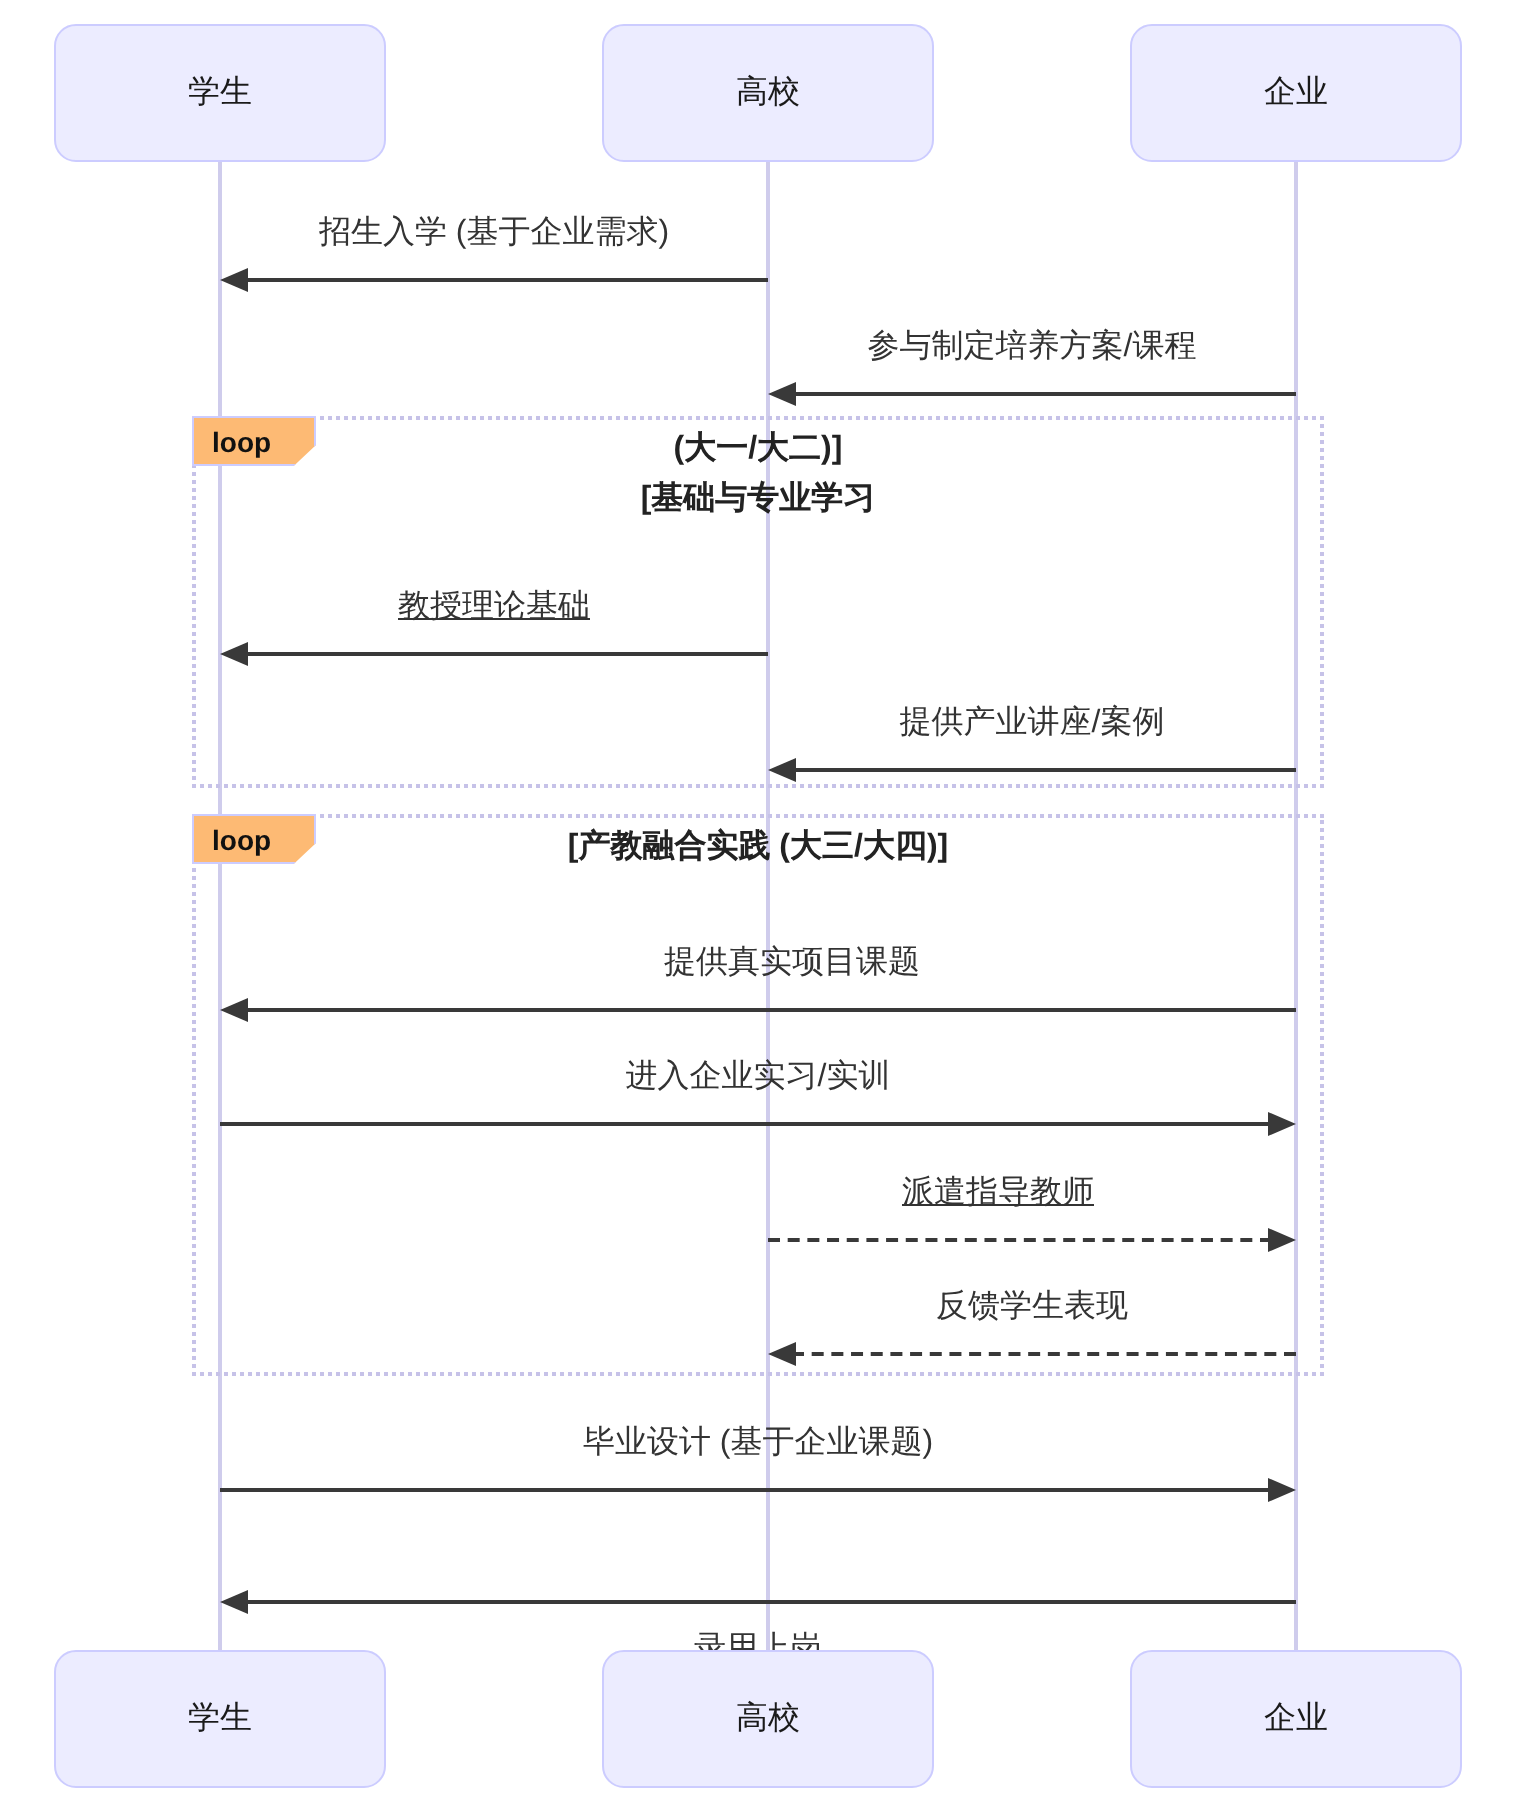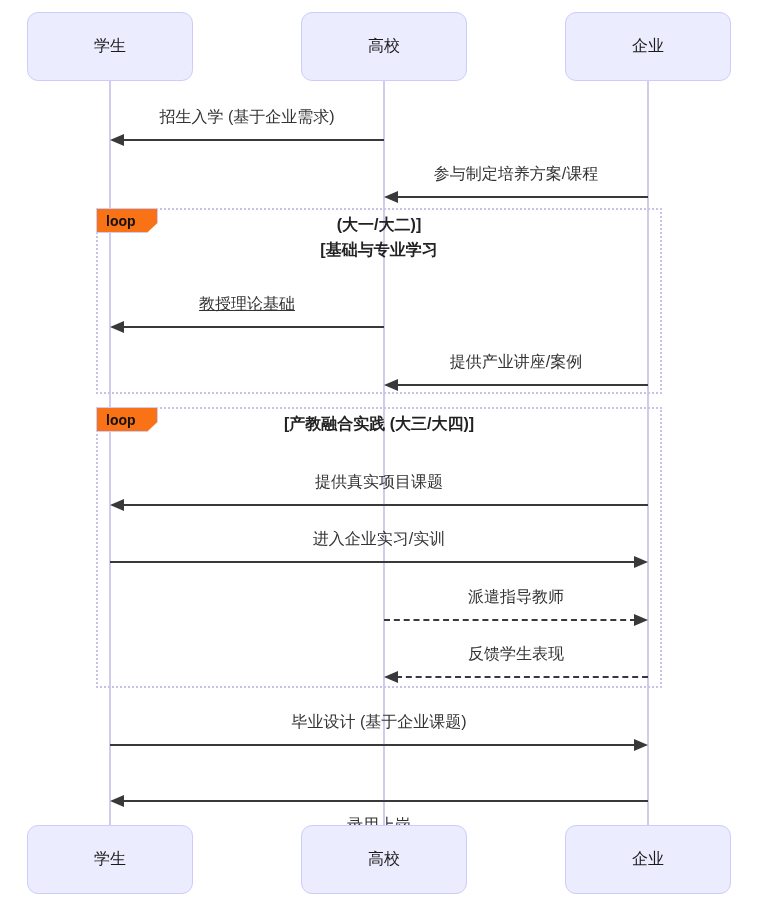--- a/index.html
+++ b/index.html
@@ -9,21 +9,21 @@
   }
   .lifeline{position:absolute;width:2px;background:#cfccec;}
   .actor-box{
     position:absolute;width:166px;height:69px;background:#ececff;
     border:1px solid #ccccff;border-radius:11px;box-sizing:border-box;
     display:flex;align-items:center;justify-content:center;
     font-size:16px;color:#1a1a1a;
   }
   .loop-frame{position:absolute;border:2px dotted #c6c2e8;box-sizing:border-box;}
   .loop-tab{
-    position:absolute;width:62px;height:25px;background:#f97316;border:1px solid #ccccff;
+    position:absolute;width:62px;height:25px;background:#fdba74;border:1px solid #ccccff;
     box-sizing:border-box;display:flex;align-items:center;padding-left:9px;
     font-size:14px;font-weight:700;color:#111;
     clip-path:polygon(0 0,100% 0,100% 58%,82% 100%,0 100%);
   }
   .loop-title{
     position:absolute;width:440px;text-align:center;font-size:16px;font-weight:600;
     color:#222;line-height:25px;
   }
   .msg-label{
     position:absolute;width:320px;height:22px;line-height:22px;text-align:center;
@@ -87,29 +87,29 @@
   <div class="arrow-left" style="left:384px;top:379px;"></div>
 
   <div class="loop-frame" style="left:96px;top:407px;width:566px;height:281px;"></div>
   <div class="loop-tab" style="left:96px;top:407px;">
     <span>loop</span>
   </div>
   <div class="loop-title" style="left:159px;top:411px;">
     <div>[产教融合实践 (大三/大四)]</div>
   </div>
 
-  <div class="msg-label" style="left:219px;top:471px;">提供真实项目课题</div>
+  <div class="msg-label" style="left:236px;top:471px;">提供真实项目课题</div>
   <div class="msg-line-solid" style="left:122px;top:504px;width:526px;"></div>
   <div class="arrow-left" style="left:110px;top:499px;"></div>
 
   <div class="msg-label" style="left:219px;top:528px;">进入企业实习/实训</div>
   <div class="msg-line-solid" style="left:110px;top:561px;width:526px;"></div>
   <div class="arrow-right" style="left:634px;top:556px;"></div>
 
-  <div class="msg-label" style="left:356px;top:586px;">派遣指导教师</div>
+  <div class="msg-label" style="left:339px;top:586px;text-decoration:underline;">派遣指导教师</div>
   <div class="msg-line-dashed" style="left:384px;top:619px;width:252px;"></div>
   <div class="arrow-right" style="left:634px;top:614px;"></div>
 
   <div class="msg-label" style="left:356px;top:643px;">反馈学生表现</div>
   <div class="msg-line-dashed" style="left:396px;top:676px;width:252px;"></div>
   <div class="arrow-left" style="left:384px;top:671px;"></div>
 
   <div class="msg-label" style="left:219px;top:711px;">毕业设计 (基于企业课题)</div>
   <div class="msg-line-solid" style="left:110px;top:744px;width:526px;"></div>
   <div class="arrow-right" style="left:634px;top:739px;"></div>

